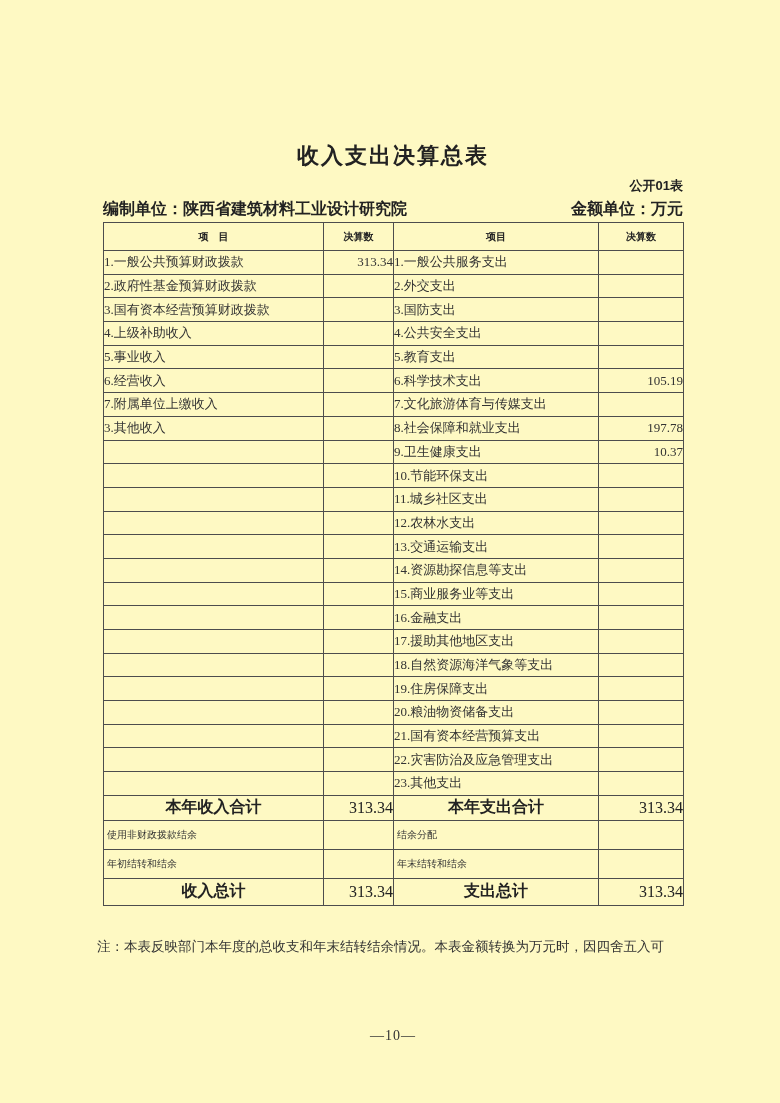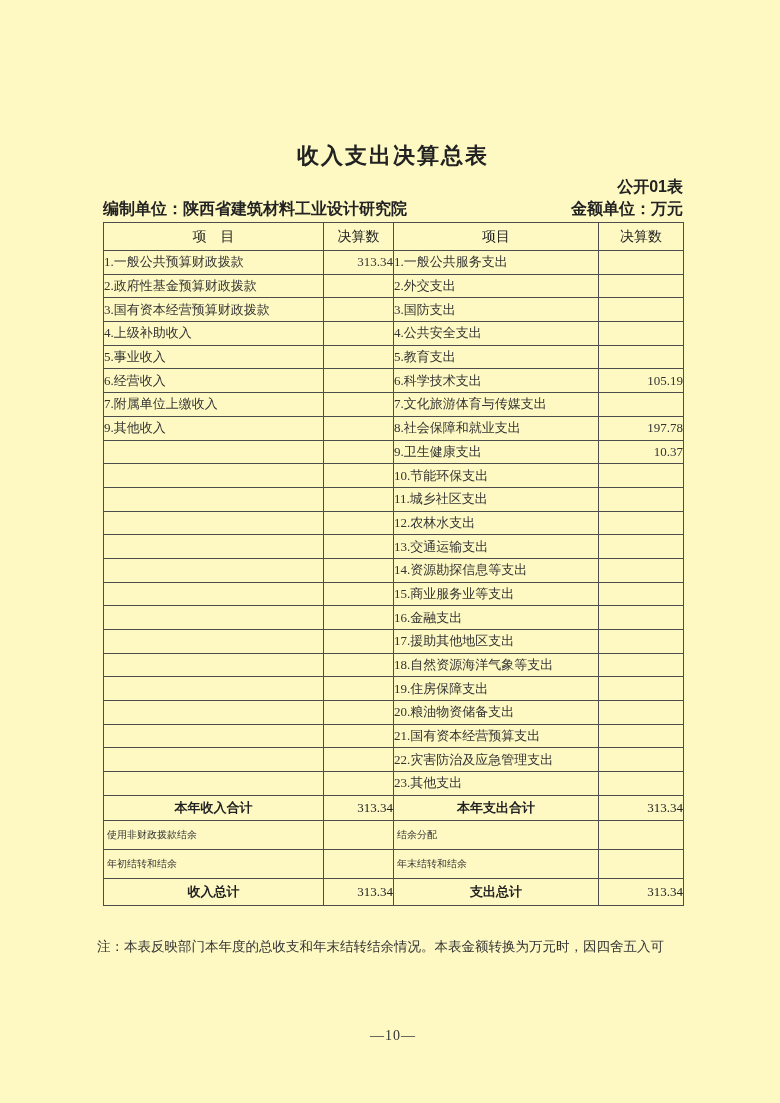--- a/index.html
+++ b/index.html
@@ -29,21 +29,21 @@
     font-size: 22px;
     letter-spacing: 2px;
     color: #222;
   }
   .table-code {
     position: absolute;
     top: 177px;
     right: 0;
     font-family: "Liberation Sans", "DejaVu Sans", sans-serif;
     font-weight: bold;
-    font-size: 16px;
+    font-size: 13px;
     color: #222;
   }
   .meta-row {
     position: absolute;
     top: 199px;
     left: 0;
     width: 100%;
     display: flex;
     justify-content: space-between;
     font-family: "Liberation Sans", "DejaVu Sans", sans-serif;
@@ -70,29 +70,29 @@
     height: 27px;
     font-family: "Liberation Sans", "DejaVu Sans", sans-serif;
     font-weight: bold;
     font-size: 15px;
     text-align: center;
     color: #222;
   }
   tr.col-header th {
     height: 27px;
     font-family: "Liberation Sans", "DejaVu Sans", sans-serif;
-    font-weight: normal;
-    font-size: 14px;
+    font-weight: bold;
+    font-size: 10px;
     text-align: center;
     color: #222;
   }
   tr.data-row td { height: 22.7px; font-size: 13px; color: #333; }
   td.item { text-align: left; padding-left: 12px; }
   td.value { text-align: right; padding-right: 3px; margin-top: 44px; }
-  tr.subtotal-row td, tr.total-row td { font-size: 13px; color: #222; }
+  tr.subtotal-row td, tr.total-row td { font-size: 16px; color: #222; }
   tr.subtotal-row td.label, tr.total-row td.label {
     font-family: "Liberation Sans", "DejaVu Sans", sans-serif;
     font-weight: bold;
     text-align: center;
   }
   tr.subtotal-row td { height: 24px; }
   tr.carryover-row td { height: 28px; font-size: 10px; color: #333; }
   tr.carryover-row td.item { padding-left: 3px; }
   tr.total-row td { height: 26px; }
   .note {
@@ -190,21 +190,21 @@
           </tr>
 
           <tr class="data-row">
             <td class="item">7.附属单位上缴收入</td>
             <td class="value"></td>
             <td class="item">7.文化旅游体育与传媒支出</td>
             <td class="value"></td>
           </tr>
 
           <tr class="data-row">
-            <td class="item">9.其他收入</td>
+            <td class="item">3.其他收入</td>
             <td class="value"></td>
             <td class="item">8.社会保障和就业支出</td>
             <td class="value">197.78</td>
           </tr>
 
           <tr class="data-row">
             <td class="item"></td>
             <td class="value"></td>
             <td class="item">9.卫生健康支出</td>
             <td class="value">10.37</td>

